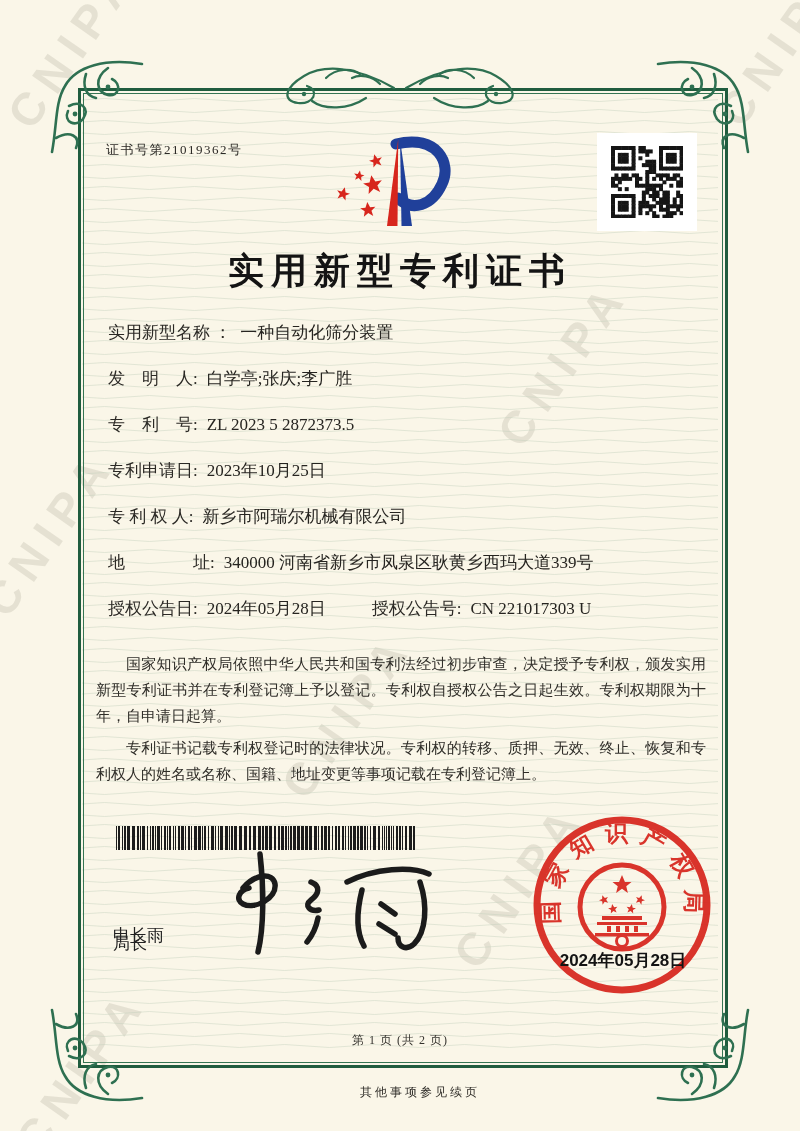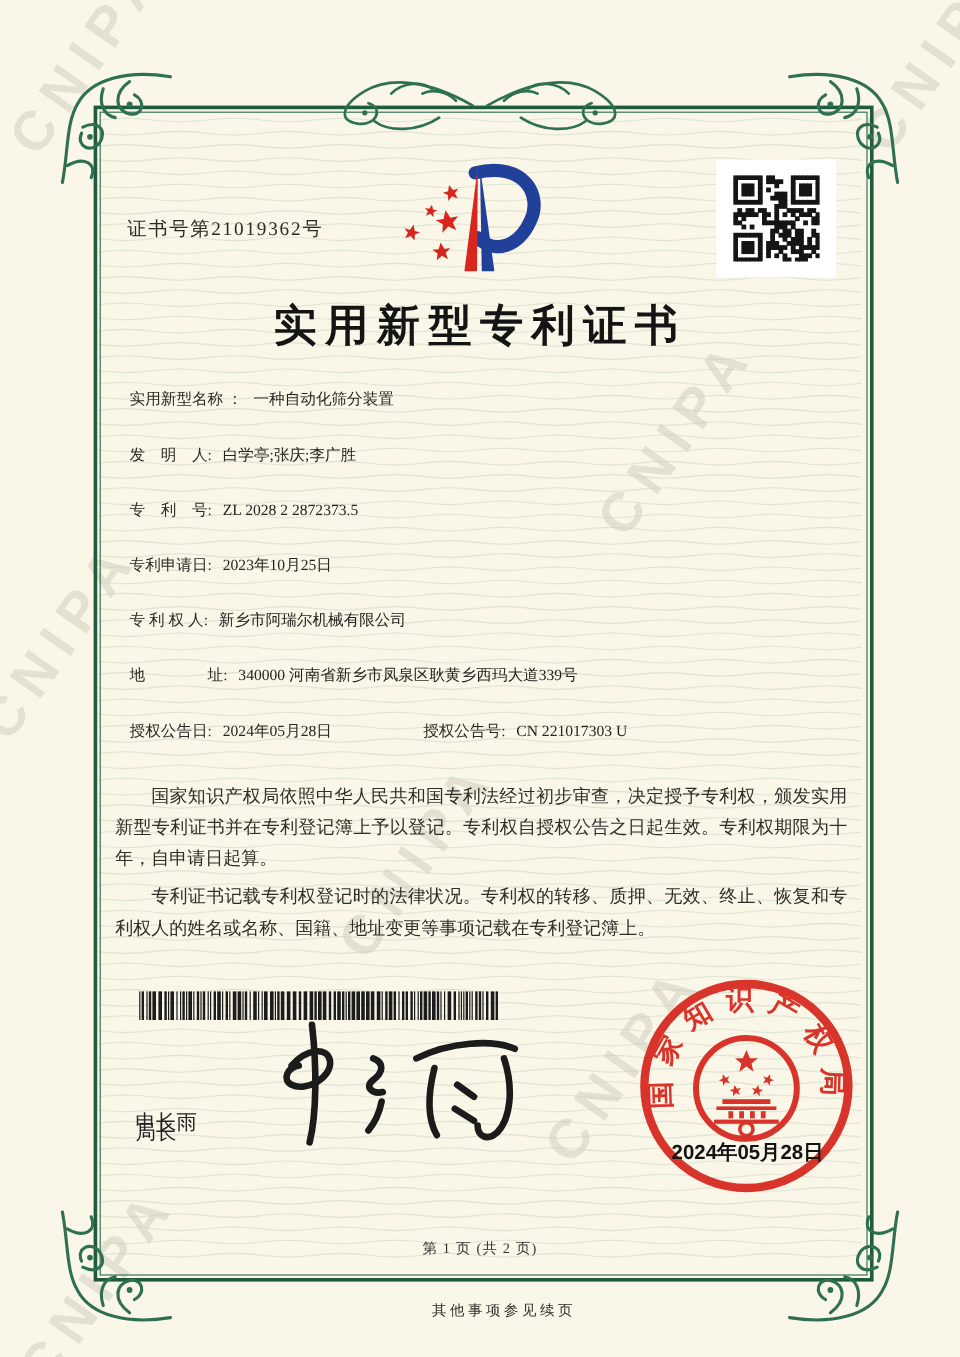--- a/index.html
+++ b/index.html
@@ -7,31 +7,31 @@
   .page{position:relative;width:800px;height:1131px;background:#faf6e8;
         font-family:"Liberation Serif","DejaVu Serif",serif;color:#2b2925;overflow:hidden;}
   .wm{position:absolute;font-family:"Liberation Sans","DejaVu Sans",sans-serif;
       font-weight:bold;font-size:46px;letter-spacing:10px;color:rgba(125,118,100,0.16);
       transform:rotate(-55deg);white-space:nowrap;z-index:0;user-select:none;}
   .frame{position:absolute;left:78px;top:88px;width:644px;height:974px;
          border:3px solid #1f5c3e;z-index:1;}
   .frame-inner{position:absolute;left:2px;top:2px;right:2px;bottom:2px;border:1px solid #357553;}
   .waves{position:absolute;left:82px;top:92px;z-index:1;pointer-events:none;}
   .flourish{position:absolute;z-index:2;}
-  .certno{position:absolute;left:106px;top:141px;font-size:16px;letter-spacing:1.5px;z-index:3;margin-top:40px;}
+  .certno{position:absolute;left:106px;top:141px;font-size:13px;letter-spacing:1.5px;z-index:3;}
   .logo{position:absolute;left:326px;top:136px;z-index:3;}
   .qrbox{position:absolute;left:597px;top:133px;width:100px;height:98px;background:#fff;z-index:3;}
   .qrbox svg{position:absolute;left:14px;top:13px;}
   .title{position:absolute;left:0;top:247px;width:800px;text-align:center;font-size:36px;
          font-weight:bold;letter-spacing:7px;color:#141414;z-index:3;}
-  .fields{position:absolute;left:108px;top:318px;width:600px;z-index:3;font-size:13px;}
+  .fields{position:absolute;left:108px;top:318px;width:600px;z-index:3;font-size:17px;}
   .frow{height:46px;line-height:30px;white-space:nowrap;}
   .frow .lab{color:#2b2925;}
   .frow .val{margin-left:9px;color:#262420;}
-  .grant-pair2{margin-left:76px;}
+  .grant-pair2{margin-left:46px;}
   .paras{position:absolute;left:96px;top:651px;width:610px;z-index:3;font-size:15px;
          line-height:26px;text-align:justify;color:#2f2d28;}
   .paras p{margin:0 0 6px 0;text-indent:2em;}
   .barcode{position:absolute;left:114px;top:826px;z-index:3;}
   .officer-title{position:absolute;left:113px;top:932px;font-size:17px;
          font-family:Liberation Serif, serif;color:#222;z-index:3;}
   .officer-name{position:absolute;left:113px;top:924px;font-size:17px;
          font-family:Liberation Sans, sans-serif;color:#222;z-index:3;}
   .signature{position:absolute;left:215px;top:848px;z-index:3;}
   .seal{position:absolute;left:527px;top:810px;z-index:4;}
@@ -443,21 +443,21 @@
   <div class="title">实用新型专利证书</div>
 
   <div class="fields">
     <div class="frow">
       <span class="lab">实用新型名称 ：</span><span class="val">一种自动化筛分装置</span>
     </div>
     <div class="frow">
       <span class="lab">发　明　人:</span><span class="val">白学亭;张庆;李广胜</span>
     </div>
     <div class="frow">
-      <span class="lab">专　利　号:</span><span class="val">ZL 2028 2 2872373.5</span>
+      <span class="lab">专　利　号:</span><span class="val">ZL 2023 5 2872373.5</span>
     </div>
     <div class="frow">
       <span class="lab">专利申请日:</span><span class="val">2023年10月25日</span>
     </div>
     <div class="frow">
       <span class="lab">专 利 权 人:</span><span class="val">新乡市阿瑞尔机械有限公司</span>
     </div>
     <div class="frow">
       <span class="lab">地　　　　址:</span><span class="val">340000 河南省新乡市凤泉区耿黄乡西玛大道339号</span>
     </div>

